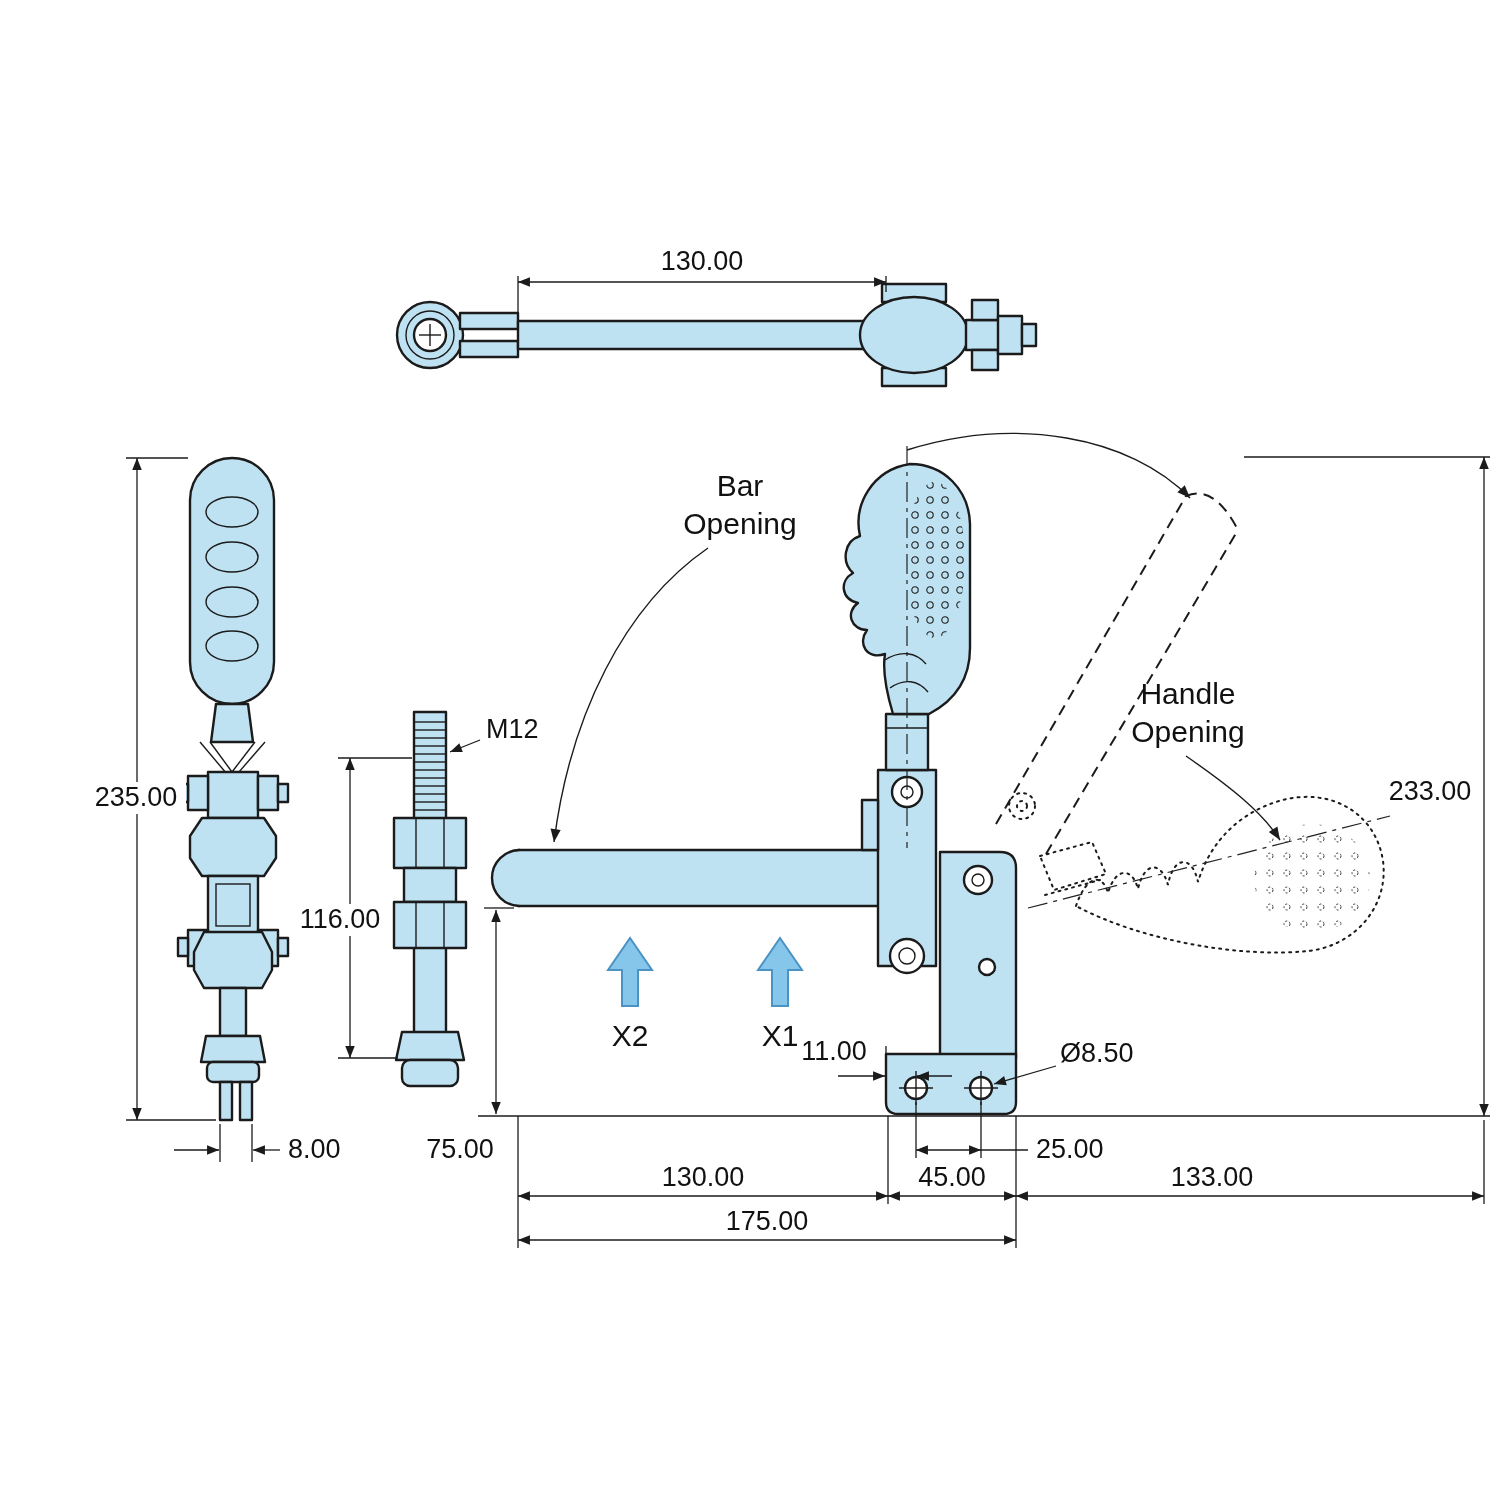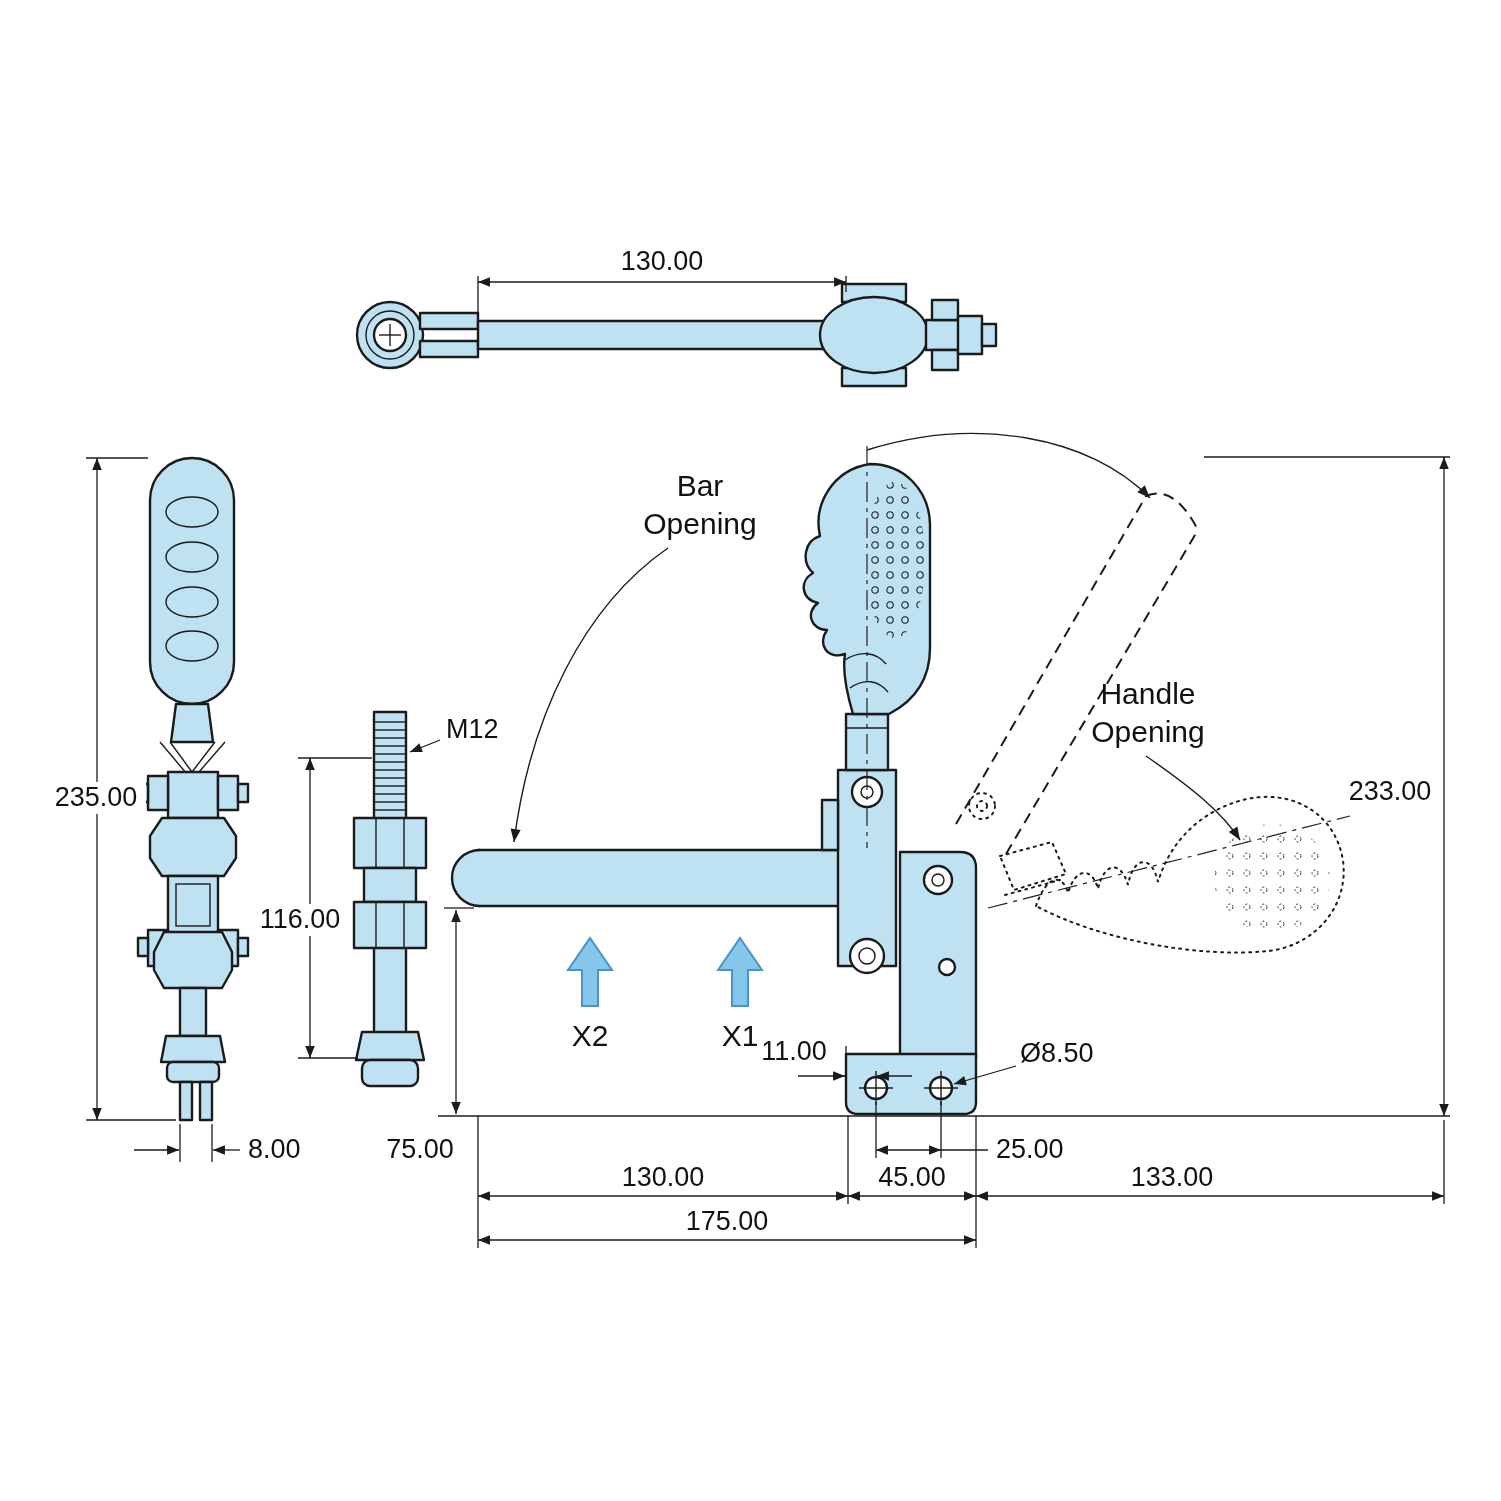--- a/index.html
+++ b/index.html
@@ -1,16 +1,16 @@
 <!DOCTYPE html>
 <html><head>
 <meta charset="utf-8">
 <style>
   html,body{margin:0;padding:0;background:#ffffff;}
-  .canvas{width:1378px;height:1501px;position:relative;background:#ffffff;}
+  .canvas{width:1378px;height:1501px;position:relative;background:#ffffff;padding-left:40px;}
   svg{display:block;}
   .ol{stroke:#1b1b1b;stroke-width:2.4;stroke-linejoin:round;}
   .thin{stroke:#1b1b1b;stroke-width:1.4;fill:none;}
   .dim{stroke:#1b1b1b;stroke-width:1.3;fill:none;}
   .cl{stroke:#222222;stroke-width:1.2;stroke-dasharray:20 6 4 6;fill:none;}
   .dash{stroke:#1b1b1b;stroke-width:2;stroke-dasharray:11 7;fill:none;}
   .dot{stroke:#1b1b1b;stroke-width:2;stroke-dasharray:2 5;stroke-linecap:round;fill:none;}
   .white{fill:#ffffff;}
   .dimtxt{font:27px "Liberation Sans", sans-serif;fill:#111111;}
   .lbl{font:30px "Liberation Sans", sans-serif;fill:#111111;}

